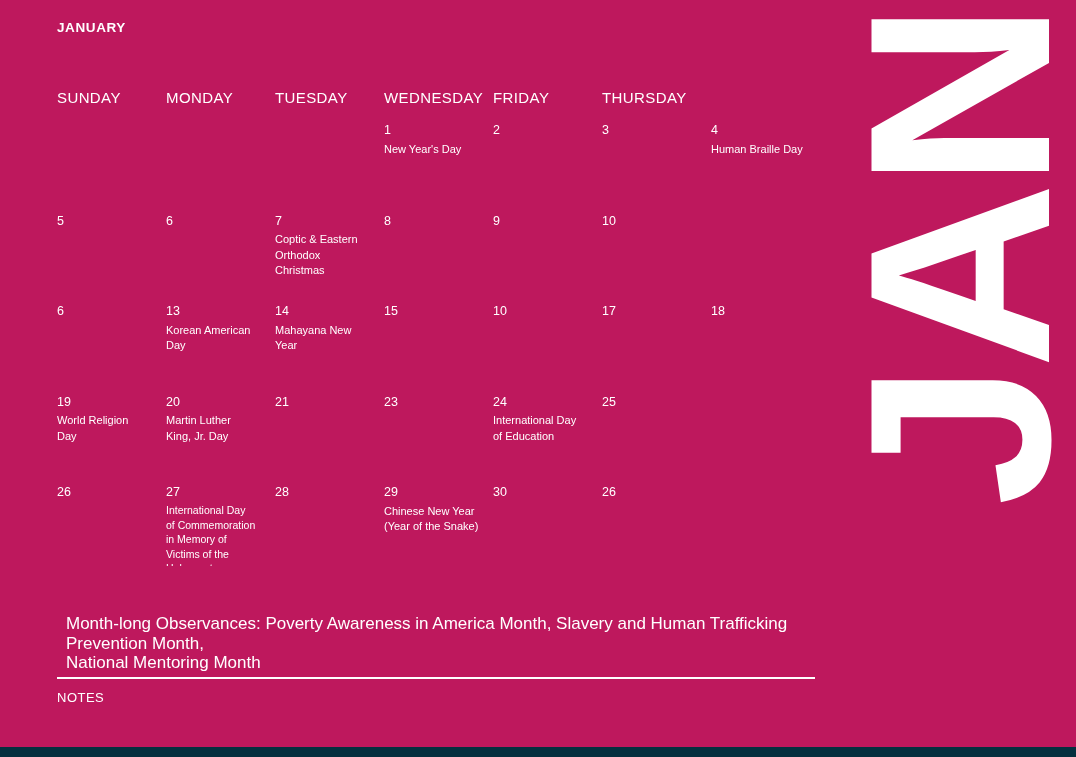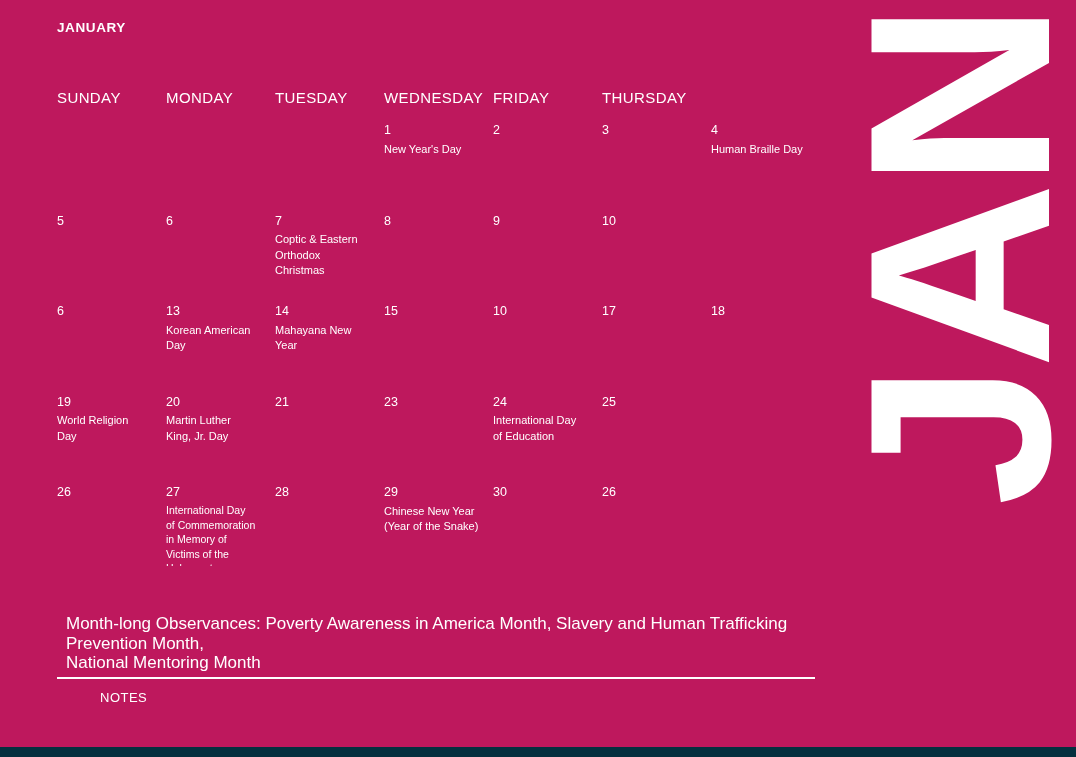--- a/index.html
+++ b/index.html
@@ -28,21 +28,21 @@
   .observances{
     position:absolute;left:54px;top:614px;width:766px;
     font-size:17px;line-height:19.5px;white-space:pre-line;margin-left:12px;
   }
   .divider{
     position:absolute;left:57px;top:677px;width:758px;height:2px;
     background:#FFFFFF;border:0;margin:0;padding:0;
   }
   .notes{
     position:absolute;left:57px;top:690px;
-    font-size:13px;letter-spacing:.5px;margin-left:43px;
+    font-size:13px;letter-spacing:.5px;
   }
   .side-label{
     position:absolute;left:701px;top:162px;width:520px;height:190px;
     line-height:188px;text-align:center;
     font-size:258px;font-weight:bold;letter-spacing:-6px;
     transform:rotate(-90deg);
     color:#FFFFFF;
   }
   .bottom-bar{
     position:absolute;left:0;bottom:0;width:1076px;height:10px;

